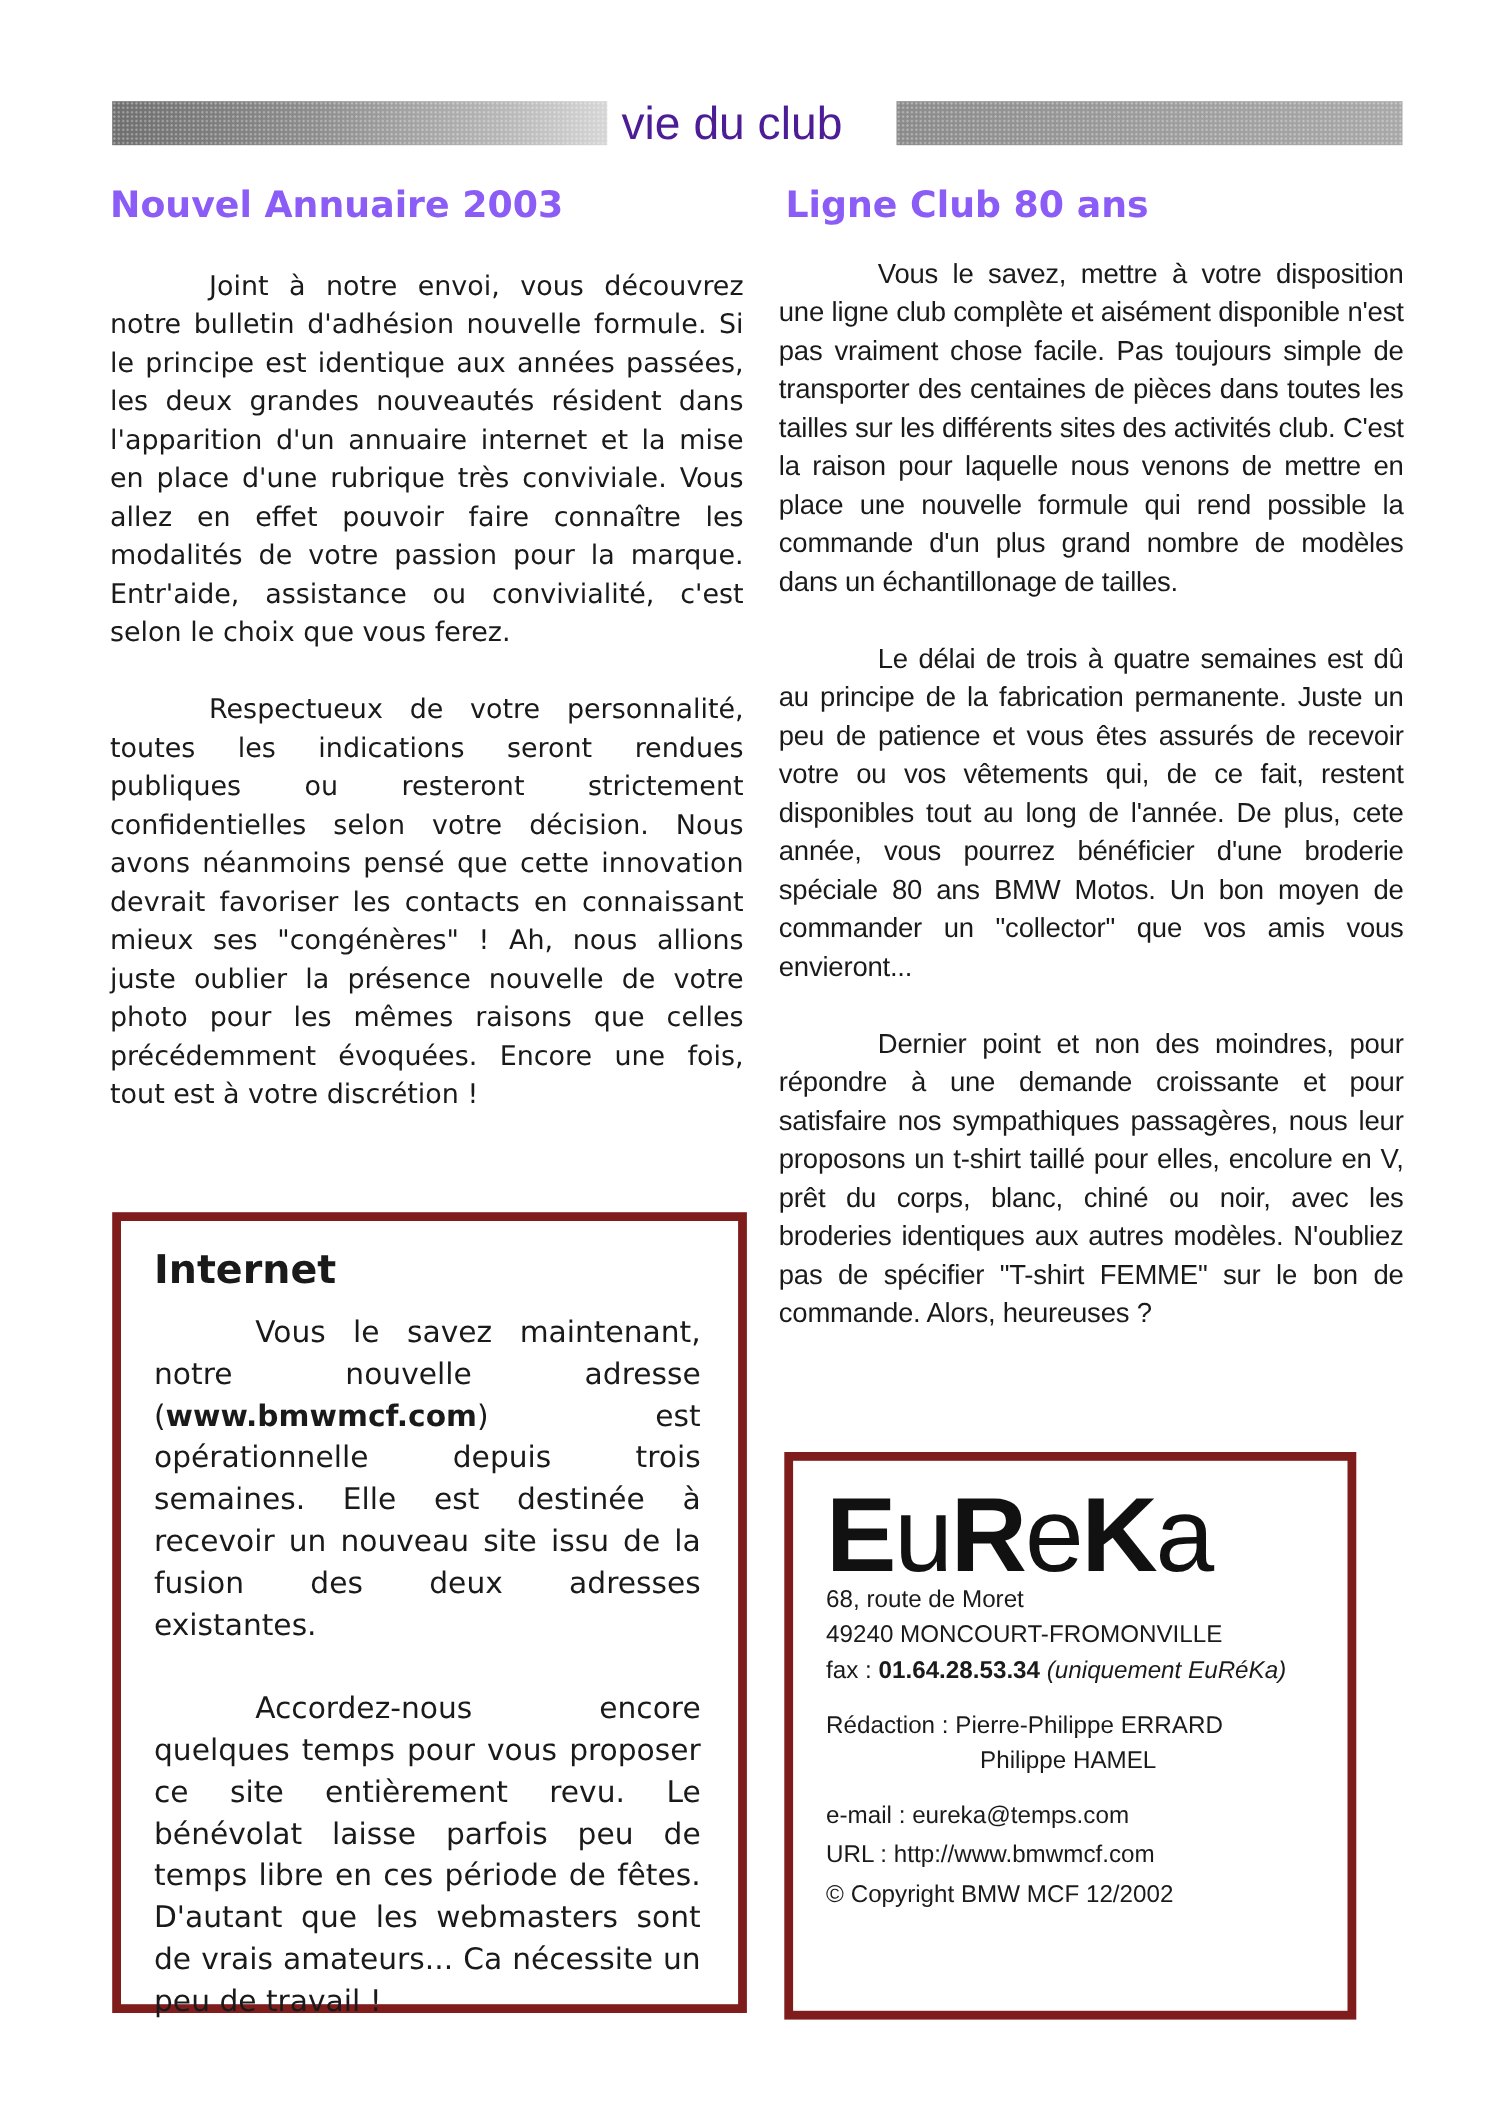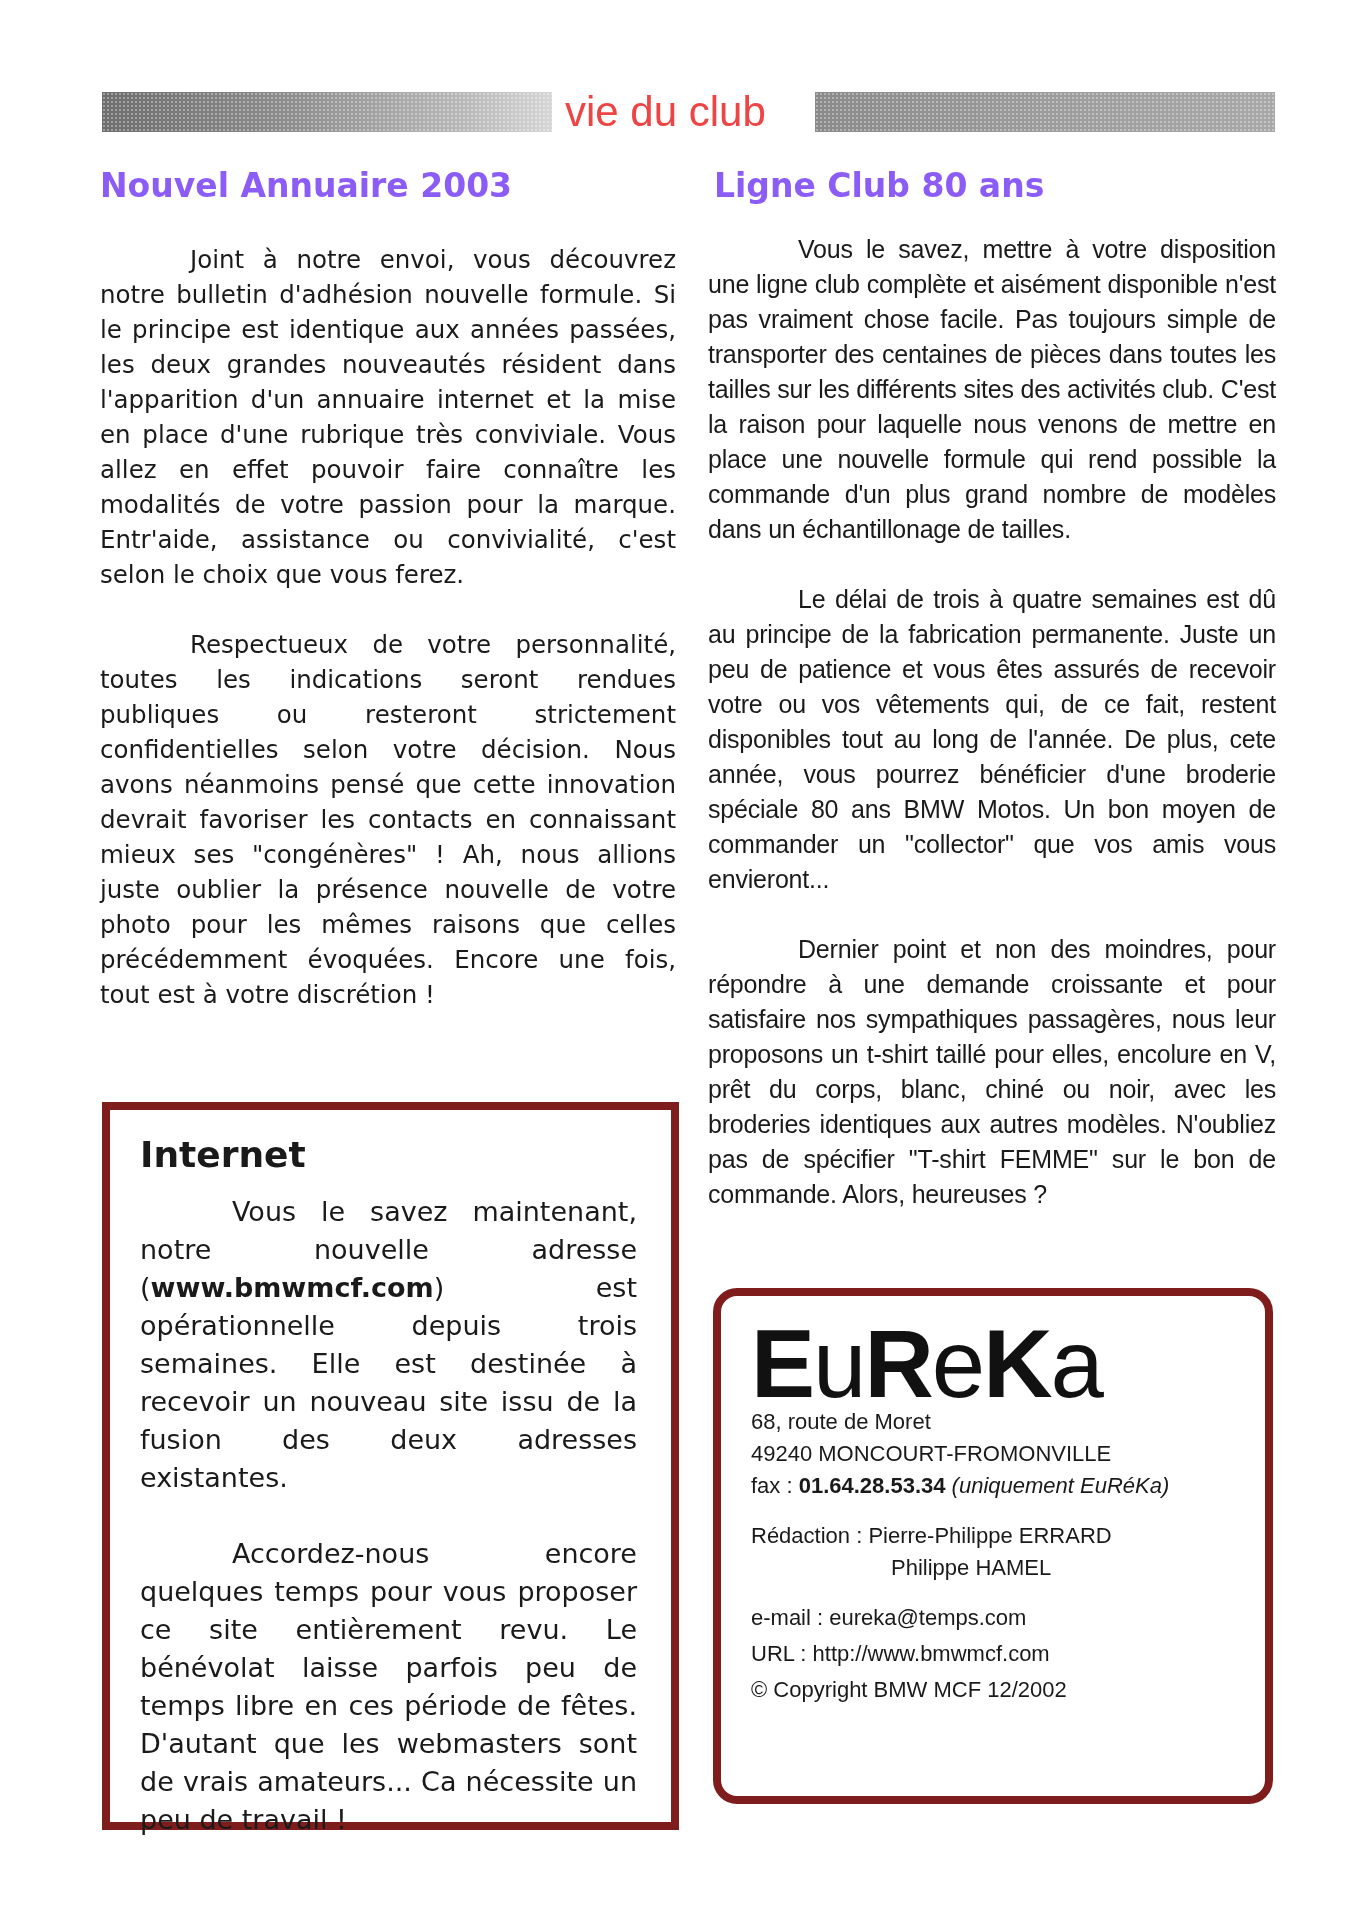--- a/index.html
+++ b/index.html
@@ -14,38 +14,38 @@
     .band.left { left: 102px; width: 450px; }
     .band.right { left: 815px; width: 460px;
       background: linear-gradient(90deg, #8a8a8a 0%, #9c9c9c 50%, #a8a8a8 100%); }
     .band::after {
       content: ""; position: absolute; inset: 0;
       background-image: radial-gradient(rgba(255,255,255,0.35) 1px, transparent 1.2px);
       background-size: 4px 4px;
     }
     .section-title {
       position: absolute; top: 88px; left: 565px;
-      font-family: "Liberation Sans", sans-serif; font-size: 42px; color: #ef4444;
+      font-family: "Liberation Sans", sans-serif; font-size: 42px; color: #4c1d95;
     }
     .col-title {
       position: absolute; font-family: "DejaVu Sans", sans-serif; font-weight: bold;
       font-size: 33px; color: #8b5cf6;
     }
     .col { position: absolute; font-size: 24.5px; line-height: 35px; text-align: justify; }
     .col p { margin: 0 0 35px 0; text-indent: 90px; }
     .col .tight { font-family: "Liberation Sans", sans-serif; font-size: 25px; letter-spacing: -0.2px; }
     .box {
       position: absolute; border: 8px solid #7f1d1d; box-sizing: border-box;
     }
     .box.internet { left: 102px; top: 1102px; width: 577px; height: 728px; padding: 24px 34px 0 30px; }
     .box.internet h3 { margin: 0 0 18px 0; font-size: 36px; font-weight: bold; }
     .box.internet p { margin: 0 0 38px 0; font-size: 27px; line-height: 38px; text-align: justify; text-indent: 92px; }
     .box.internet .url { font-weight: bold; }
-    .box.eureka { left: 713px; top: 1288px; width: 560px; height: 516px; padding: 26px 20px 0 30px;
-      font-family: "Liberation Sans", sans-serif; font-size: 22px; border-radius: 24px; }
+    .box.eureka { left: 713px; top: 1320px; width: 520px; height: 516px; padding: 26px 20px 0 30px;
+      font-family: "Liberation Sans", sans-serif; font-size: 22px; }
     .logo { font-family: "Liberation Sans", sans-serif; font-weight: bold; font-size: 96px; line-height: 84px; letter-spacing: -2px; color: #111; }
     .logo .thin { font-weight: normal; }
     .tagline { font-weight: bold; font-size: 22px; margin: 6px 0 20px 0; }
     .eline { margin: 0; line-height: 32px; }
     .gap { height: 18px; }
     .indent { padding-left: 140px; }
     .bold { font-weight: bold; }
     .ital { font-style: italic; }
   </style>
 </head>

